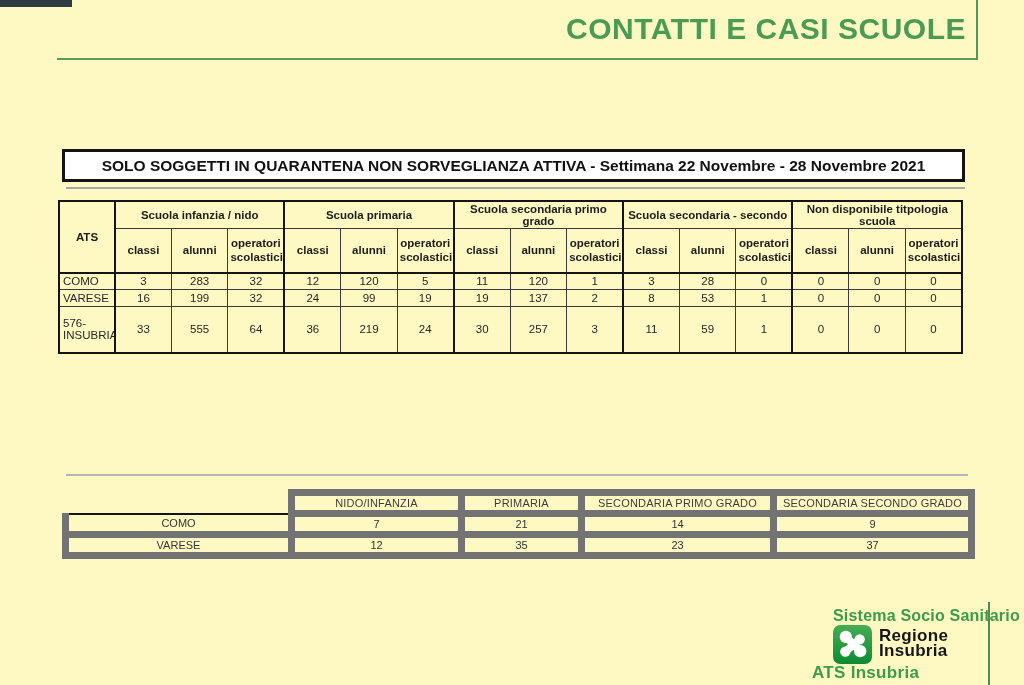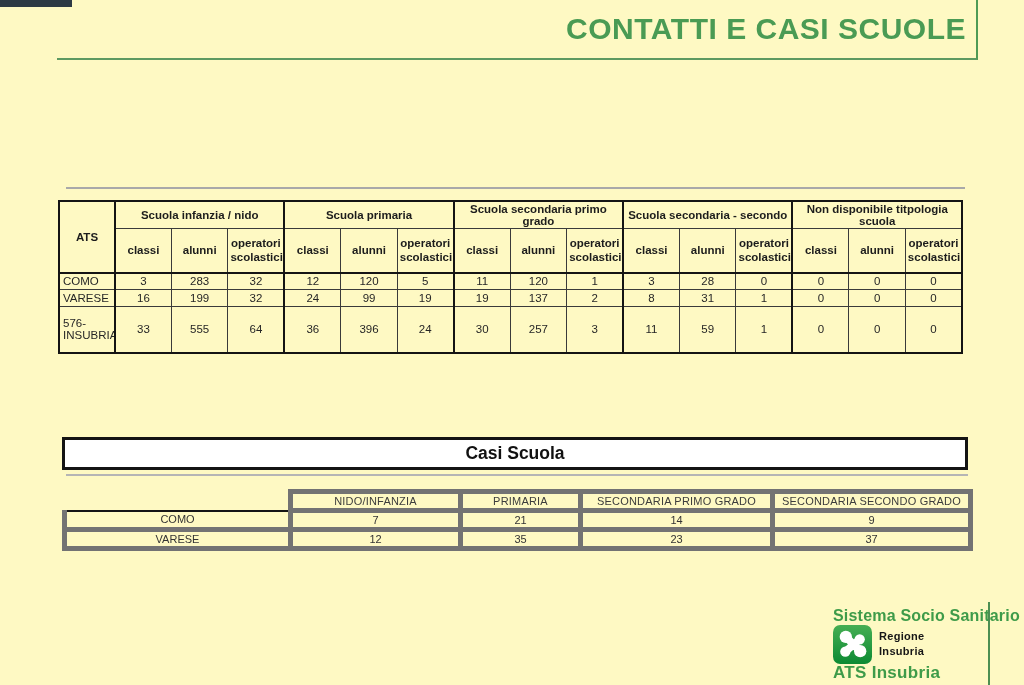--- a/index.html
+++ b/index.html
@@ -37,48 +37,51 @@
   .qt .gs { border-left:2px solid #141414; }
   .qt .group-row th { height:17px; font-size:11.5px; }
   .qt .sub-row th { height:44px; line-height:1.25; }
   .qt tbody tr { height:17px; }
   .qt tbody tr.tall { height:46px; }
   .qt .rowlabel { text-align:left; padding-left:3px; }
   .qt .ats-th { font-weight:bold; font-size:12px; }
 
   
   .ct { position:absolute; left:62px; top:489px; width:906px; font-size:11px; color:#333; }
-  .ct th, .ct td { border:5px solid #737373; text-align:center; vertical-align:middle;
+  .ct th, .ct td { border:7px solid #737373; text-align:center; vertical-align:middle;
     padding:1px 2px; font-weight:normal; height:15px; }
   .ct thead th { color:#3c3c3c; letter-spacing:0.2px; }
   .ct .corner { border:none; background:transparent; }
   .ct tbody { border:2px solid #141414; }
   .ct tbody tr:first-child td, .ct tbody tr:first-child th { border-top:2px solid #141414; }
 
   
   .footer-sistema { position:absolute; left:833px; top:607px; color:#3e9b49;
     font-size:16px; font-weight:bold; letter-spacing:0.2px; }
   .logo-box { position:absolute; left:833px; top:625px; width:39px; height:39px; }
   .footer-regione { position:absolute; left:879px; top:629px; color:#161616;
-    font-size:11px; font-weight:bold; line-height:14.5px; letter-spacing:0.3px; }
-  .footer-ats { position:absolute; left:833px; top:663px; color:#3e9b49;
+    font-size:17px; font-weight:bold; line-height:14.5px; letter-spacing:0.3px; }
+  .footer-ats { position:absolute; left:812px; top:663px; color:#3e9b49;
     font-size:17px; font-weight:bold; letter-spacing:0.3px; }
   .footer-vline { position:absolute; left:988px; top:602px; width:2px; height:83px; background:#4c8f52; }
 </style>
 </head>
 <body>
 
 <div class="page">
 
   <div class="top-strip"></div>
 
   <div class="title-box">
     <span class="title-text">CONTATTI E CASI SCUOLE</span>
   </div>
 
+  <div class="banner banner1">
+    <span>SOLO SOGGETTI IN QUARANTENA NON SORVEGLIANZA ATTIVA - Settimana 22 Novembre - 28 Novembre 2021</span>
+  </div>
   <div class="banner1-shadow"></div>
 
   <table class="qt">
     <colgroup>
       <col style="width:56px">
       <col>
         <col>
         <col>
         <col>
         <col>
@@ -144,50 +147,47 @@
         <td class="gs">16</td>
         <td>199</td>
         <td>32</td>
         <td class="gs">24</td>
         <td>99</td>
         <td>19</td>
         <td class="gs">19</td>
         <td>137</td>
         <td>2</td>
         <td class="gs">8</td>
-        <td>31</td>
+        <td>53</td>
         <td>1</td>
         <td class="gs">0</td>
         <td>0</td>
         <td>0</td>
       </tr>
       <tr class="tall">
         <td class="rowlabel">576-INSUBRIA</td>
         <td class="gs">33</td>
         <td>555</td>
         <td>64</td>
         <td class="gs">36</td>
-        <td>396</td>
+        <td>219</td>
         <td>24</td>
         <td class="gs">30</td>
         <td>257</td>
         <td>3</td>
         <td class="gs">11</td>
         <td>59</td>
         <td>1</td>
         <td class="gs">0</td>
         <td>0</td>
         <td>0</td>
       </tr>
     </tbody>
   </table>
 
-  <div class="banner banner2">
-    <span>Casi Scuola</span>
-  </div>
   <div class="banner2-shadow"></div>
 
   <table class="ct">
     <colgroup>
       <col style="width:226px">
         <col style="width:170px">
         <col style="width:120px">
         <col style="width:192px">
         <col style="width:198px">
     </colgroup>

